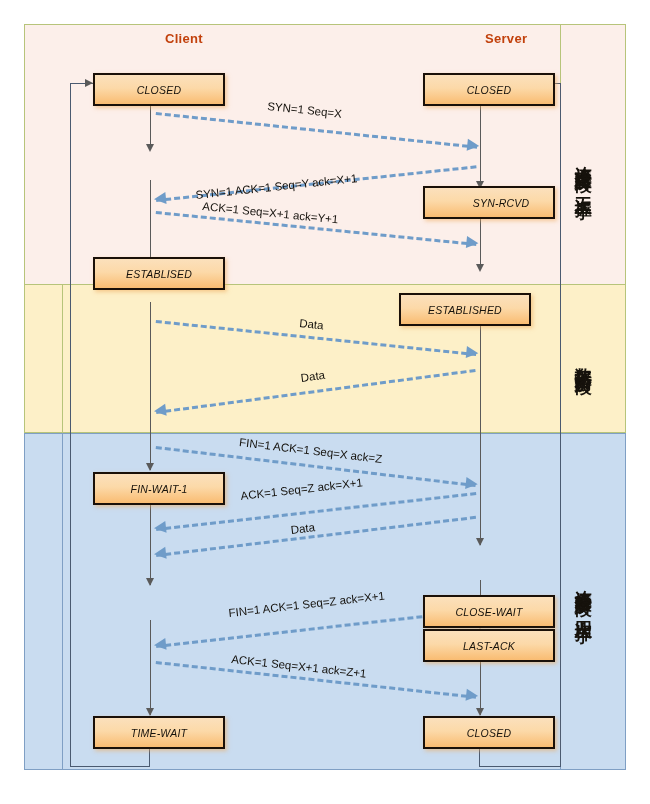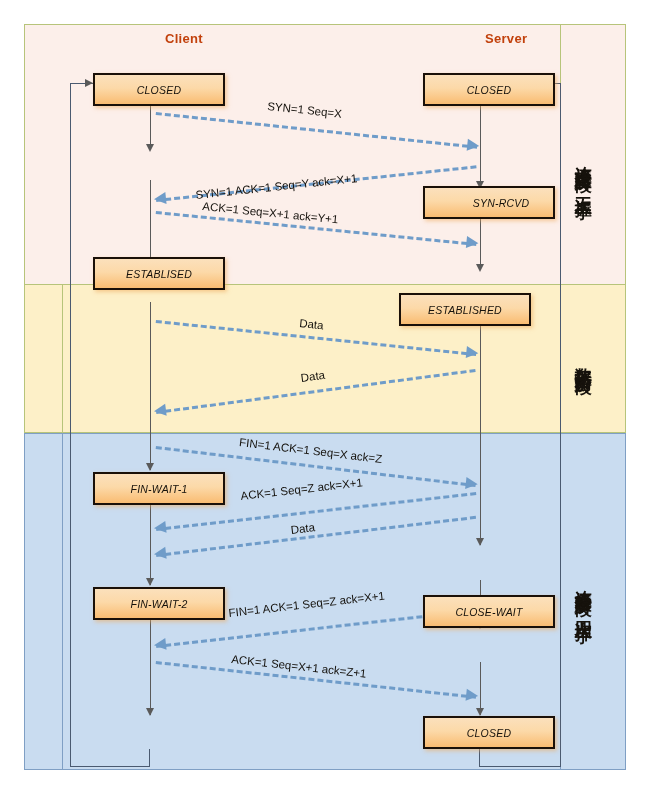--- a/index.html
+++ b/index.html
@@ -146,26 +146,27 @@
 
   <div class="retline" style="left:479px;top:749px;width:0;height:18px;border-width:0 0 0 1px;"></div>
   <div class="retline" style="left:479px;top:766px;width:81px;height:0;border-width:1px 0 0 0;"></div>
   <div class="retline" style="left:560px;top:83px;width:0;height:684px;border-width:0 0 0 1px;"></div>
   <div class="retline" style="left:537px;top:83px;width:23px;height:0;border-width:1px 0 0 0;"></div>
   <div class="arrowhead-right" style="left:537px;top:79px;border-left:8px solid transparent;border-right:8px solid #5a5a5a;border-left-width:0;width:0;height:0;border-top:4px solid transparent;border-bottom:4px solid transparent;border-right:8px solid #5a5a5a;"></div>
 
   <div class="state-box" style="left:93px;top:73px;">CLOSED</div>
   <div class="state-box" style="left:93px;top:257px;">ESTABLISED</div>
   <div class="state-box" style="left:93px;top:472px;text-align:center;">FIN-WAIT-1</div>
-  <div class="state-box" style="left:93px;top:587px;">FIN-WAIT-2</div>
+  <div class="state-box" style="left:93px;top:716px;">TIME-WAIT</div>
 
   <div class="state-box" style="left:423px;top:73px;">CLOSED</div>
   <div class="state-box" style="left:423px;top:186px;padding-left:24px;">SYN-RCVD</div>
   <div class="state-box" style="left:399px;top:269px;margin-top:24px;">ESTABLISHED</div>
   <div class="state-box" style="left:423px;top:547px;margin-top:48px;">CLOSE-WAIT</div>
+  <div class="state-box" style="left:423px;top:629px;">LAST-ACK</div>
   <div class="state-box" style="left:423px;top:716px;">CLOSED</div>
 
   <div class="msg" style="left:156px;top:112px;width:323px;transform:rotate(6.0deg);">
     <div class="shaft"></div>
     <div class="head-r"></div>
   </div>
   <div class="msg-label" style="left:268px;top:100px;transform:rotate(6.0deg);">SYN=1 Seq=X</div>
 
   <div class="msg" style="left:156px;top:199px;width:322px;transform:rotate(-6.0deg);">
     <div class="shaft"></div>

